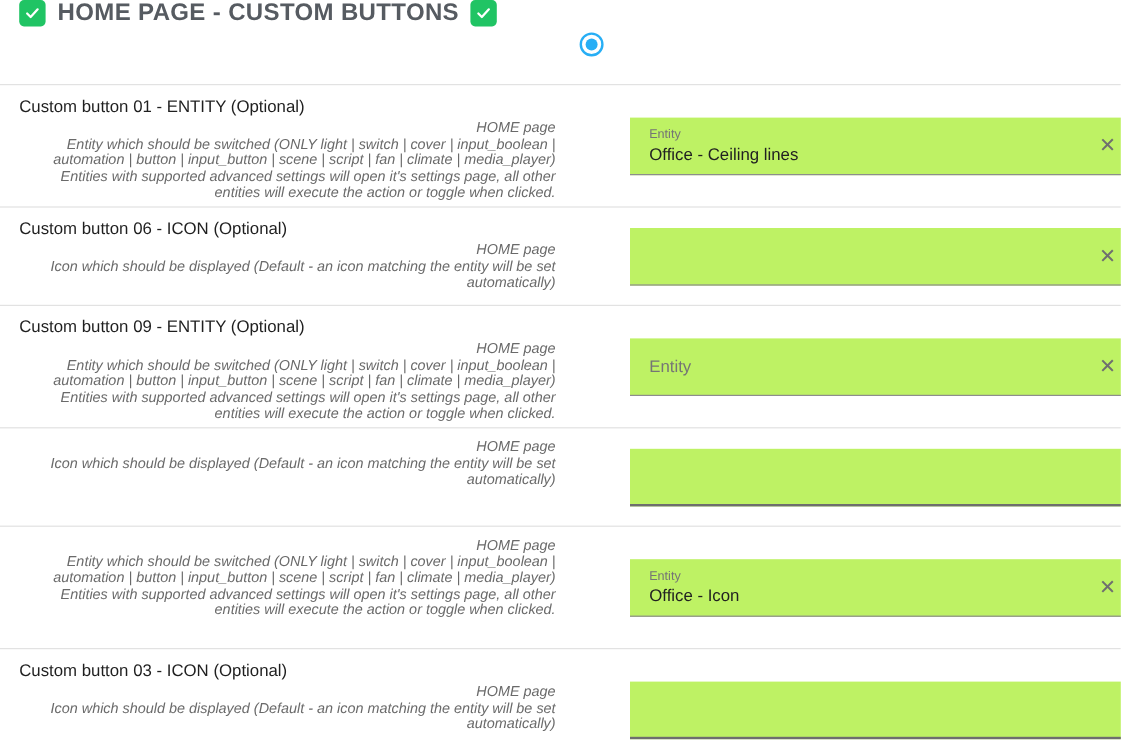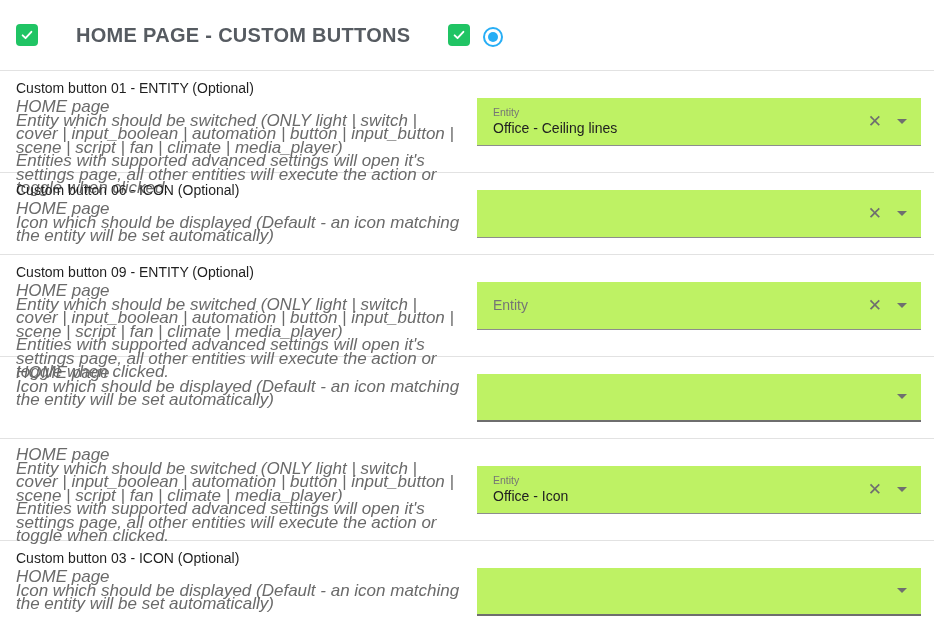--- a/index.html
+++ b/index.html
@@ -8,24 +8,23 @@
     width: 934px; height: 617px; overflow: hidden;
     font-family: "Liberation Sans", sans-serif;
     color: #212121;
     position: relative;
   }
 
   
   .header {
     height: 70px;
     display: flex;
-    align-items: center;
+    align-items: flex-start;
     padding-left: 16px;
     position: relative;
-    gap: 28px;
   }
   .checkbox {
     width: 22px; height: 22px;
     background: #20c464;
     border-radius: 4px;
     display: inline-flex;
     align-items: center;
     justify-content: center;
     flex: 0 0 auto;
   }
@@ -51,34 +50,36 @@
     width: 10px; height: 10px;
     border-radius: 50%;
     background: #27aef5;
   }
 
   
   .row {
     border-top: 1px solid #e2e2e2;
     display: flex;
     padding-left: 16px;
+    gap: 48px;
   }
   .row.tall  { height: 102px; }
   .row.short { height: 82px; }
   .row-text { width: 447px; flex: 0 0 auto; padding-top: 9px; }
   .row-title {
     font-size: 14px;
     color: #1f1f1f;
     margin-bottom: 4px;
   }
   .row-desc {
-    font-size: 17px;
+    font-size: 12px;
     font-style: italic;
     color: #6a6a6a;
     line-height: 13.5px;
+    text-align: right;
   }
   .row-field-col {
     margin-left: 14px;
     width: 444px;
     flex: 0 0 auto;
     display: flex;
     align-items: center;
   }
   .select-field {
     width: 100%;

